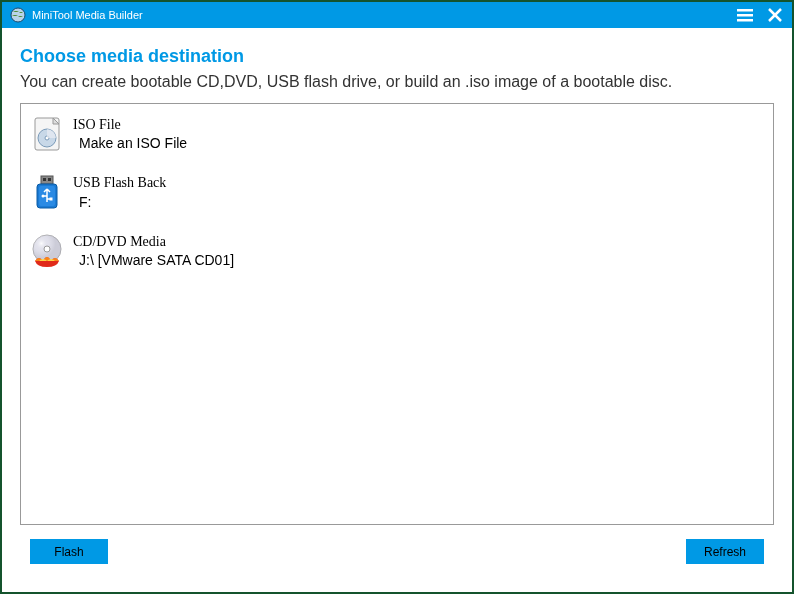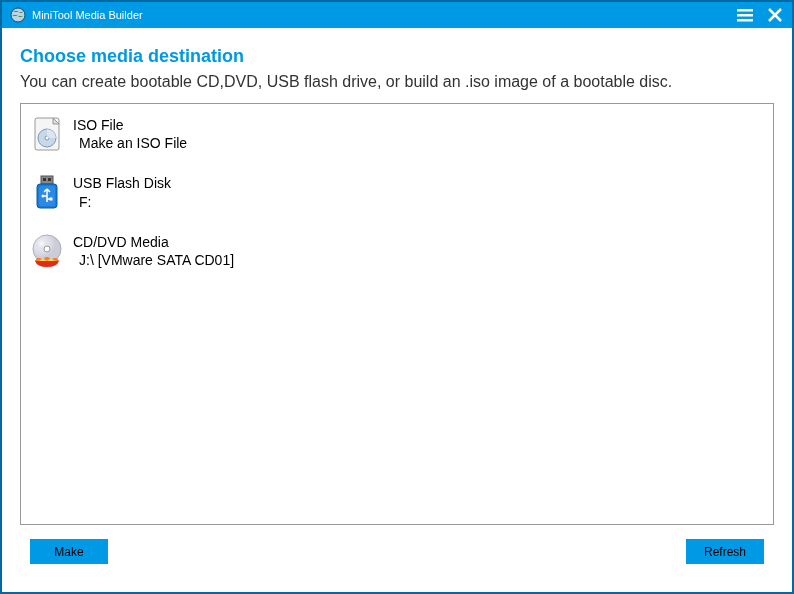--- a/index.html
+++ b/index.html
@@ -6,21 +6,21 @@
     body {
       font-family: Arial, sans-serif;
       background: #fff;
       width: 794px;
       height: 594px;
       overflow: hidden;
     }
     .window {
       width: 794px;
       height: 594px;
-      border: 2px solid #0369a1;
+      border: 2px solid #14532d;
       background: #fff;
       display: flex;
       flex-direction: column;
     }
     .titlebar {
       background: #0099e5;
       height: 26px;
       display: flex;
       align-items: center;
       padding: 0 8px;
@@ -90,20 +90,21 @@
     }
     .media-text {
       display: flex;
       flex-direction: column;
       font-size: 14px;
       color: #000;
       line-height: 1.3;
     }
     .media-title {
       font-weight: normal;
+      font-family: Liberation Serif, serif;
     }
     .media-sub {
       padding-left: 6px;
     }
     .footer {
       display: flex;
       justify-content: space-between;
       padding: 14px 10px 10px 10px;
     }
     .btn {
@@ -178,21 +179,21 @@
             <rect x="14" y="4" width="3" height="3" fill="#333"></rect>
             <rect x="19" y="4" width="3" height="3" fill="#333"></rect>
             <rect x="8" y="10" width="20" height="24" rx="3" fill="#1a7ad4" stroke="#0a5aa4" stroke-width="1"></rect>
             <rect x="10" y="12" width="16" height="20" rx="2" fill="#2a8ae4"></rect>
             <path d="M18 15 L18 28 M18 15 L21 18 M18 15 L15 18 M14 22 L18 22 M22 25 L18 25" stroke="#fff" stroke-width="1.5" fill="none"></path>
             <circle cx="14" cy="22" r="1.5" fill="#fff"></circle>
             <rect x="20.5" y="23.5" width="3" height="3" fill="#fff"></rect>
           </svg>
         </span>
         <div class="media-text">
-          <span class="media-title">USB Flash Disk</span>
+          <span class="media-title">USB Flash Back</span>
           <span class="media-sub">F:</span>
         </div>
       </div>
 
       <div class="media-option">
         <span class="media-icon">
           <svg width="36" height="36" viewBox="0 0 36 36">
             <circle cx="18" cy="16" r="14" fill="#e8e8f0" stroke="#aaa" stroke-width="1"></circle>
             <circle cx="18" cy="16" r="14" fill="url(#shine)"></circle>
             <defs>
@@ -210,17 +211,17 @@
         </span>
         <div class="media-text">
           <span class="media-title">CD/DVD Media</span>
           <span class="media-sub">J:\ [VMware SATA CD01]</span>
         </div>
       </div>
 
     </div>
 
     <div class="footer">
-      <button class="btn">Make</button>
+      <button class="btn">Flash</button>
       <button class="btn">Refresh</button>
     </div>
   </div>
 </div>
 
 </body></html>

